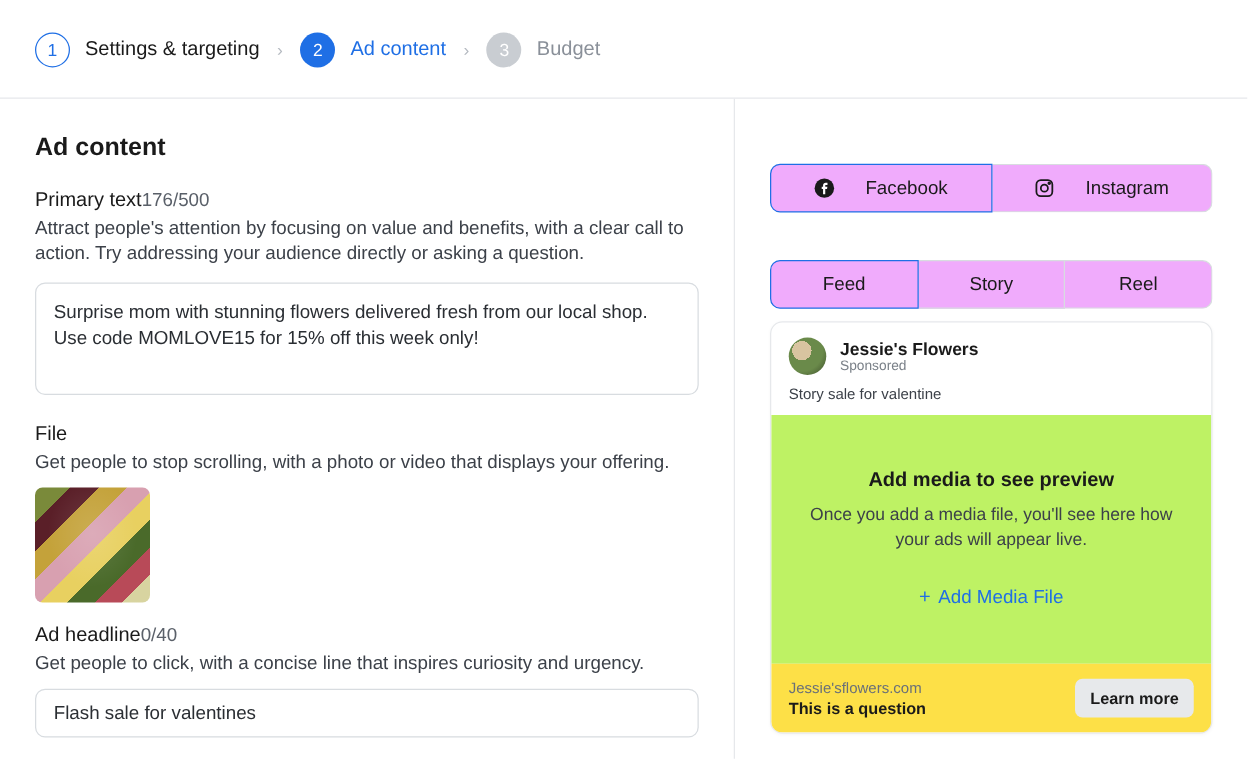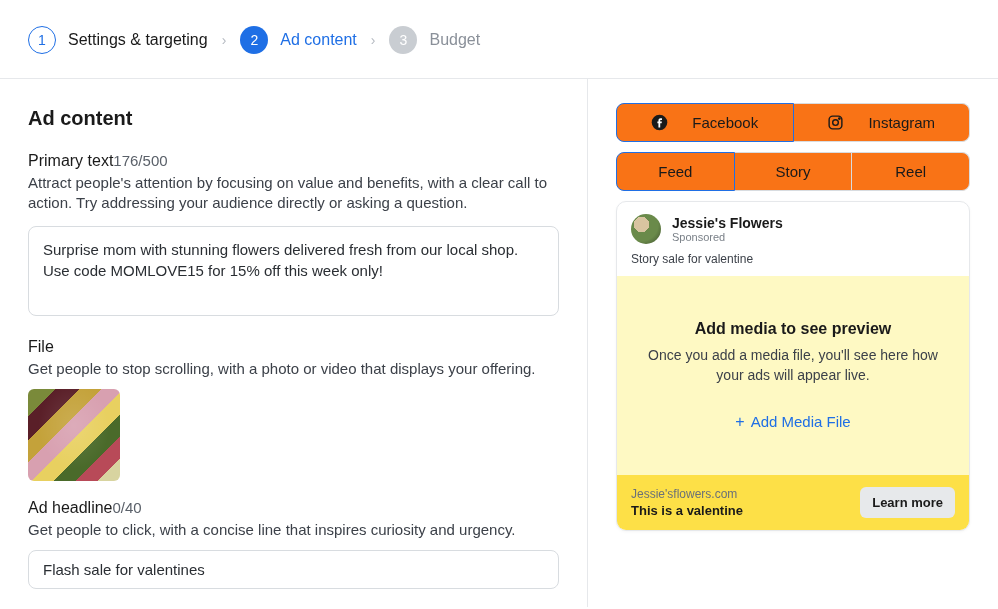--- a/index.html
+++ b/index.html
@@ -101,23 +101,24 @@
     }
     .seg-btn {
       flex: 1;
       display: flex;
       align-items: center;
       justify-content: center;
       gap: 24px;
       padding: 10px 0;
       font-size: 15px;
       border: 1px solid #d8dce0;
-      background: #f97316;
+      background: #f0abfc;
       cursor: pointer;
       color: #1a1a1a;
+      margin-top: 28px;
     }
     .seg-btn.selected {
       border: 1.5px solid #1f6fe5;
       color: #1a1a1a;
       z-index: 1;
     }
     .platform-row .seg-btn:first-child { border-top-left-radius: 8px; border-bottom-left-radius: 8px; }
     .platform-row .seg-btn:last-child { border-top-right-radius: 8px; border-bottom-right-radius: 8px; border-left: none; justify-content: center; }
     .placement-row .seg-btn { flex: 1; }
     .placement-row .seg-btn:first-child { border-top-left-radius: 8px; border-bottom-left-radius: 8px; }
@@ -134,21 +135,21 @@
     }
     .pc-header { display: flex; align-items: center; gap: 11px; padding: 12px 14px 6px; }
     .avatar {
       width: 30px; height: 30px; border-radius: 50%;
       background: radial-gradient(circle at 35% 35%, #d8c4a0 0%, #d8c4a0 28%, #6a8a4a 28%, #6a8a4a 60%, #3a4a2a 100%);
     }
     .pc-name { font-size: 14px; font-weight: 700; color: #1a1a1a; }
     .pc-spons { font-size: 11px; color: #7a8088; }
     .pc-sub { font-size: 12px; color: #3c4149; padding: 2px 14px 10px; }
     .pc-media {
-      background: #fef9c3;
+      background: #bef264;
       padding: 44px 22px;
       text-align: center;
     }
     .pc-media-title { font-size: 16px; font-weight: 600; margin-bottom: 8px; }
     .pc-media-desc { font-size: 14px; color: #3c4149; line-height: 1.4; }
     .add-media-link {
       display: inline-flex; align-items: center; gap: 6px;
       color: #1f6fe5; font-size: 15px; margin-top: 28px; cursor: pointer;
     }
     .plus-icon { font-size: 16px; line-height: 1; }
@@ -258,19 +259,19 @@
         <div class="pc-media-title">Add media to see preview</div>
         <div class="pc-media-desc">Once you add a media file, you'll see here how your ads will appear live.</div>
         <div class="add-media-link">
           <span class="plus-icon">+</span>
           <span>Add Media File</span>
         </div>
       </div>
       <div class="pc-footer">
         <div class="pc-footer-left">
           <div class="pc-footer-site">Jessie'sflowers.com</div>
-          <div class="pc-footer-headline">This is a valentine</div>
+          <div class="pc-footer-headline">This is a question</div>
         </div>
         <button class="learn-more-btn">Learn more</button>
       </div>
     </div>
   </div>
 </div>
 
 </body></html>

